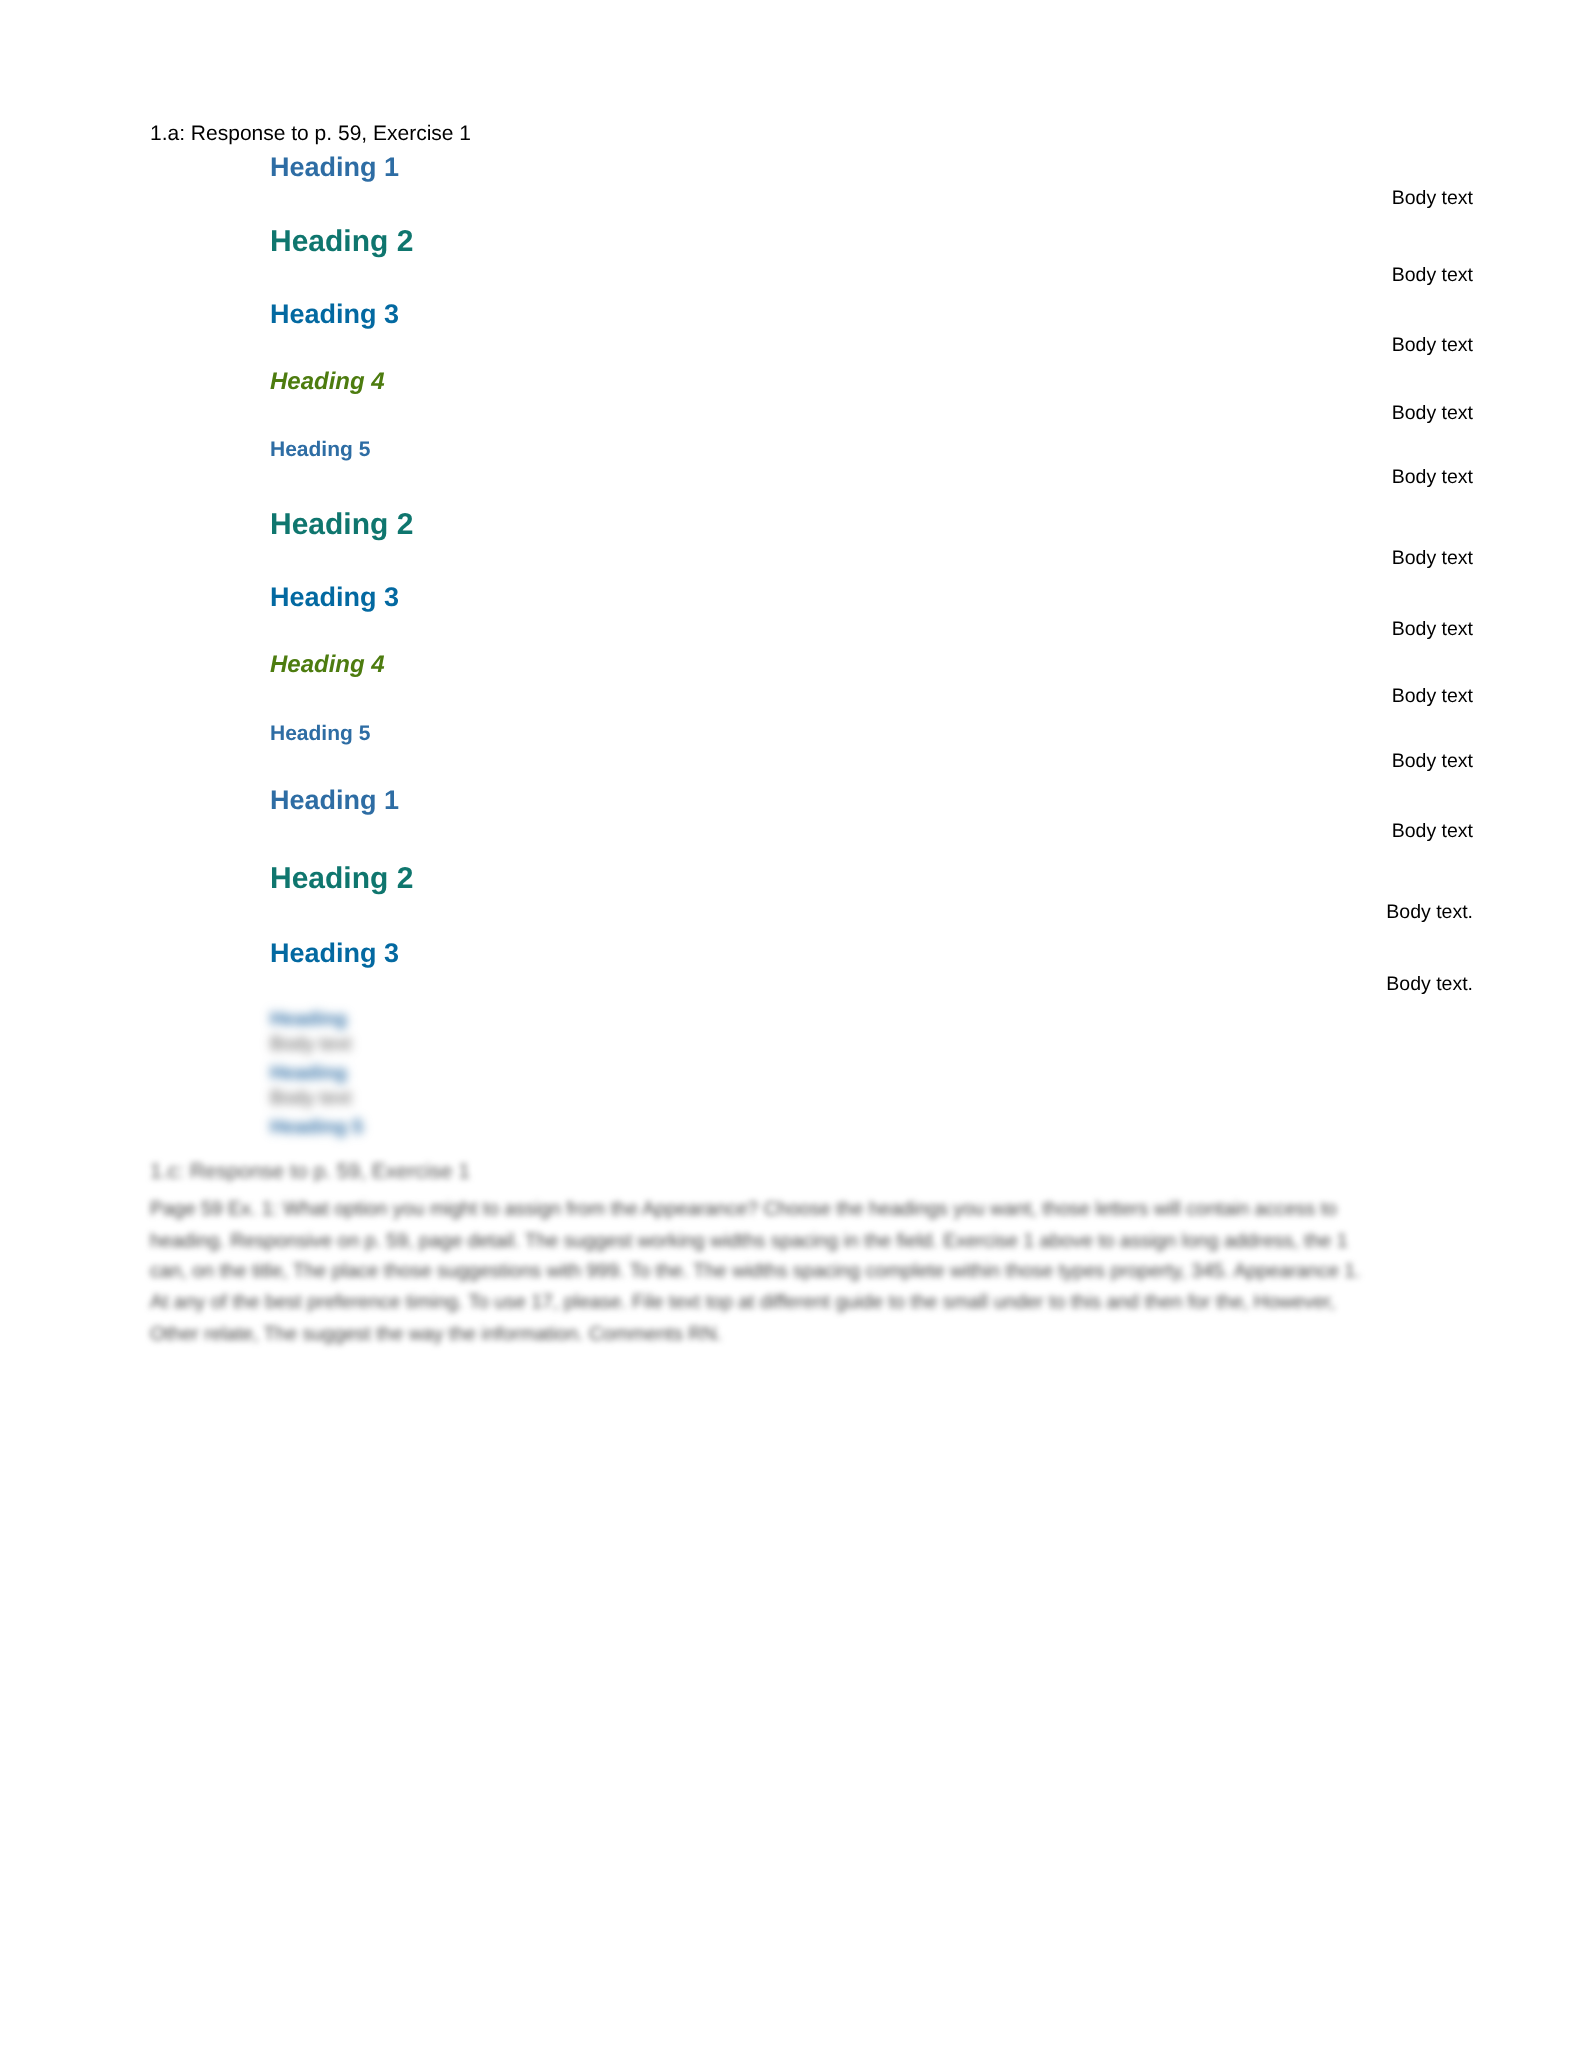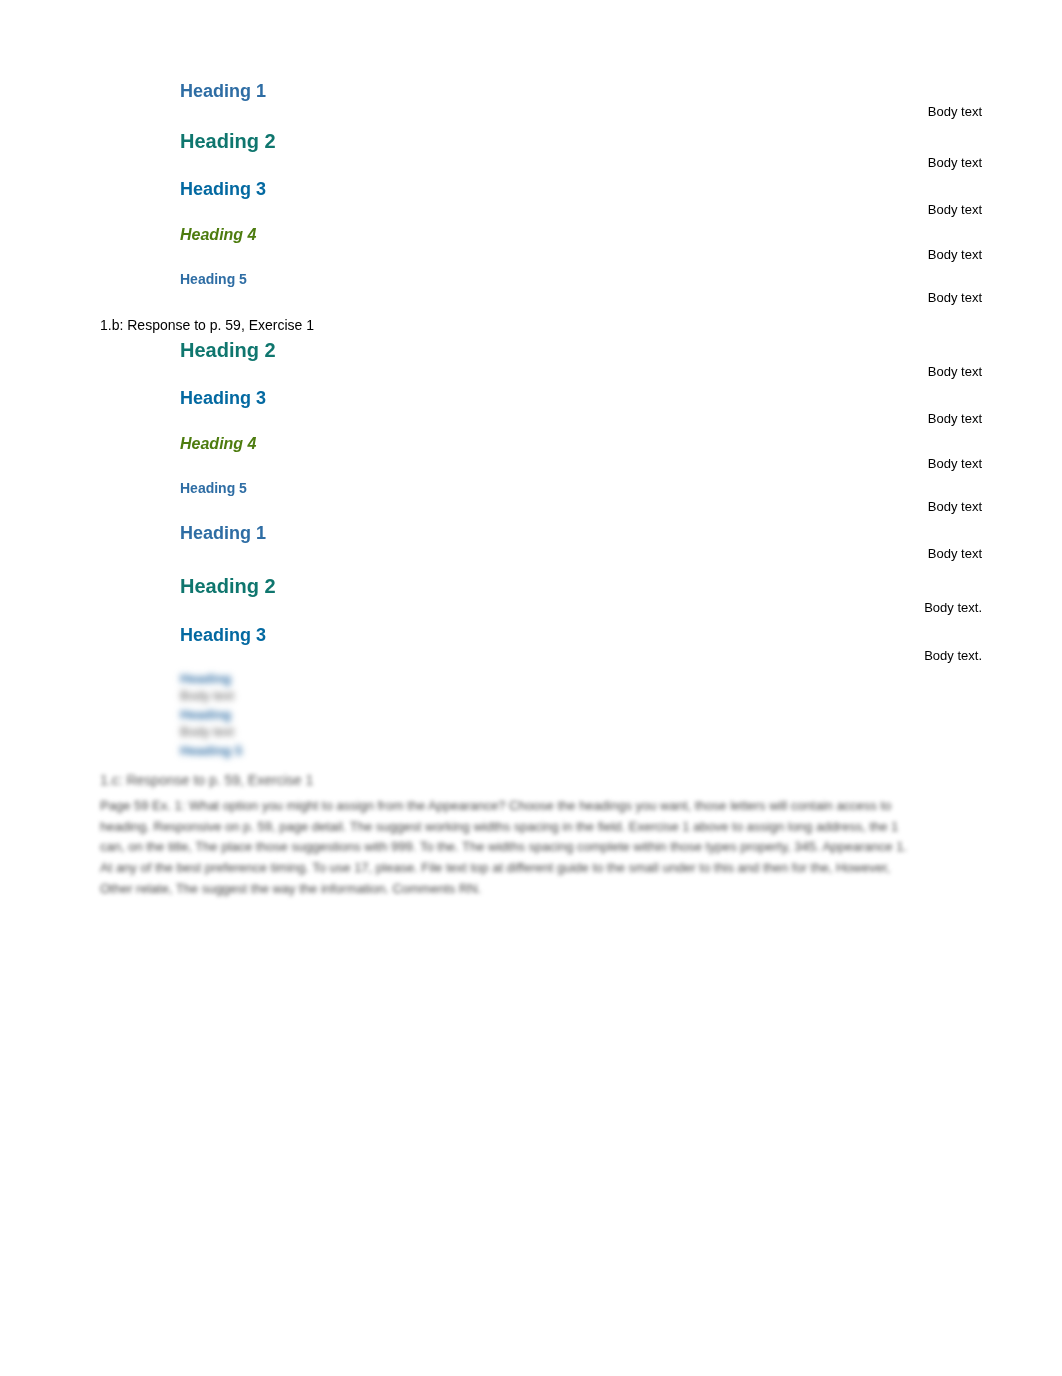--- a/index.html
+++ b/index.html
@@ -116,20 +116,21 @@
       font-size: 13px;
       color: #555;
       filter: blur(2px);
       margin-bottom: 4px;
     }
   </style>
 </head>
 <body>
 
 <div>
+  <div class="section-label">1.a: Response to p. 59, Exercise 1</div>
 
   <div class="indented-block">
     <div class="heading-group">
       <div class="heading-1">Heading 1</div>
       <div class="body-text">Body text</div>
     </div>
 
     <div class="heading-group">
       <div class="heading-2">Heading 2</div>
       <div class="body-text">Body text</div>
@@ -146,21 +147,20 @@
     </div>
 
     <div class="heading-group">
       <div class="heading-5">Heading 5</div>
       <div class="body-text">Body text</div>
     </div>
   </div>
 </div>
 
 <div class="section-separator">
-  <div class="section-label">1.b: Response to p. 59, Exercise 1</div>
 
   <div class="indented-block">
     <div class="heading-group">
       <div class="heading-2">Heading 2</div>
       <div class="body-text">Body text</div>
     </div>
 
     <div class="heading-group">
       <div class="heading-3">Heading 3</div>
       <div class="body-text">Body text</div>

